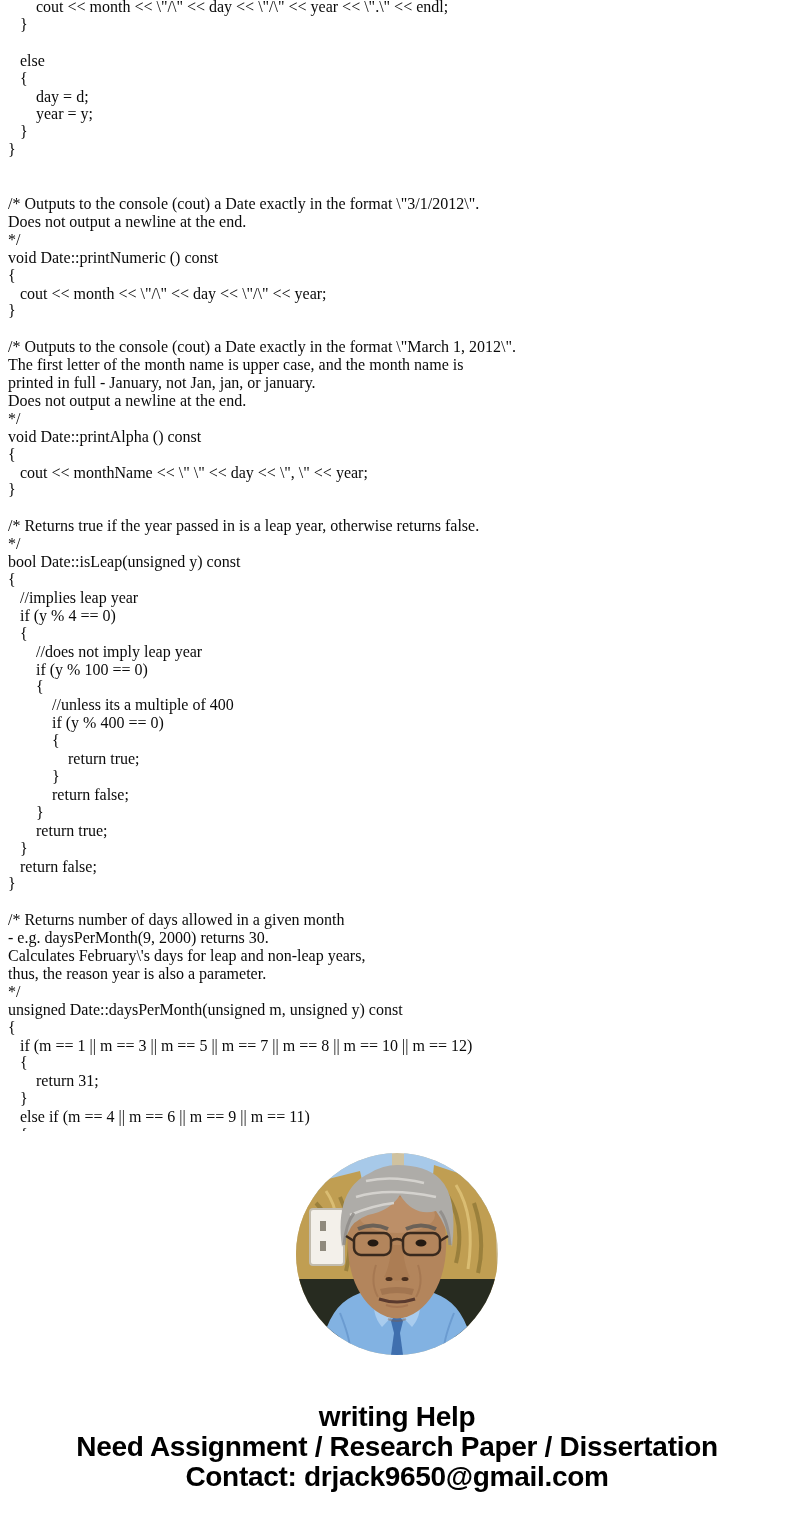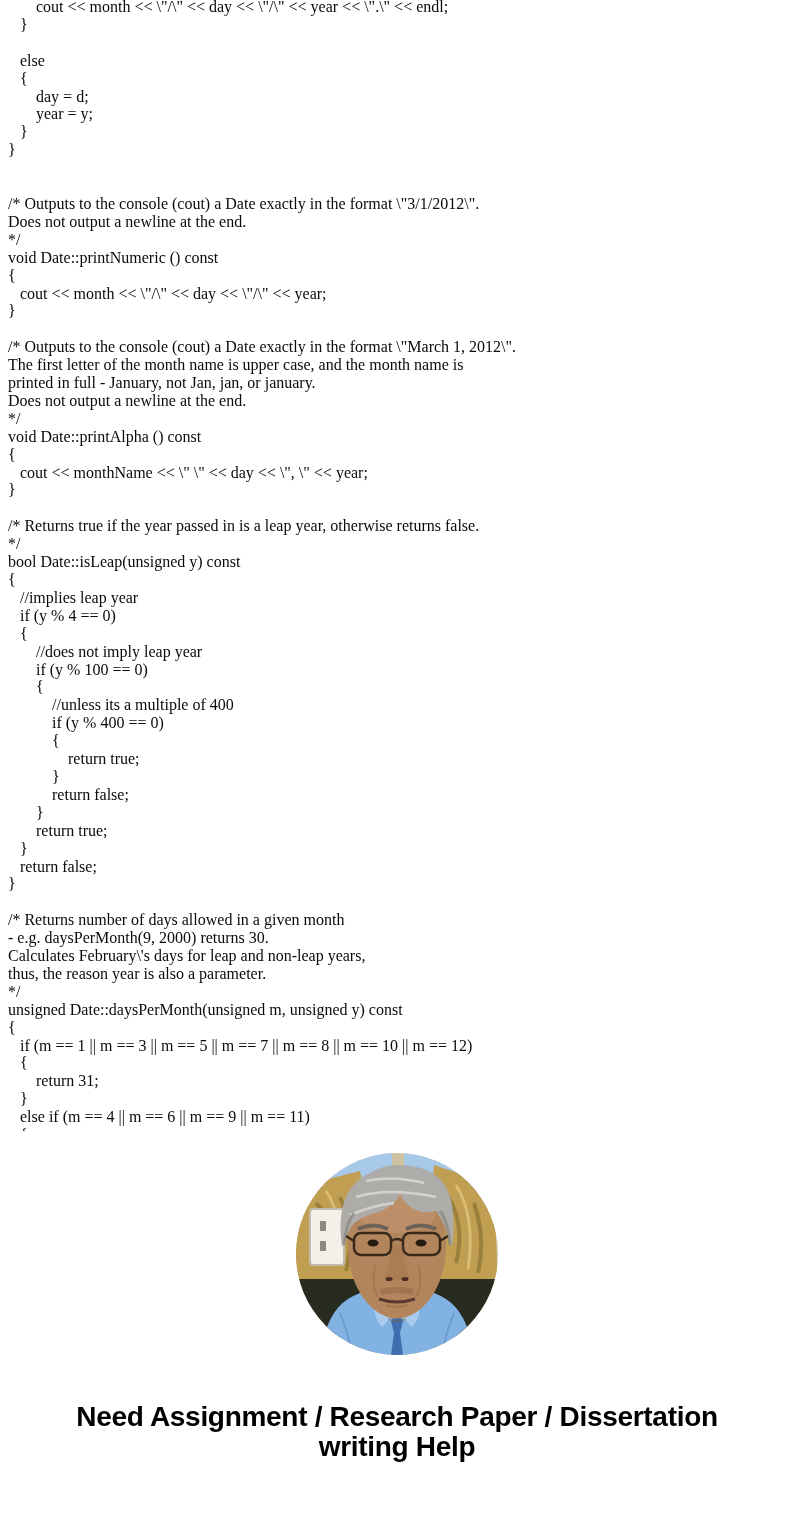--- a/index.html
+++ b/index.html
@@ -176,15 +176,16 @@
       <path d="M84,136 Q101,132 118,136 L116,142 Q101,138 86,142 Z" fill="#8a5c3e" opacity="0.4"></path>
       <path d="M83,146 Q101,152 119,146" stroke="#5a3a2e" stroke-width="3" fill="none"></path>
       <path d="M90,152 Q101,156 112,152" stroke="#9c6a4a" stroke-width="2" fill="none" opacity="0.6"></path>
       <path d="M80,112 Q74,130 82,144 M122,112 Q128,130 120,144" stroke="#8f6240" stroke-width="2" fill="none" opacity="0.35"></path>
       <path d="M92,166 Q101,170 110,166" stroke="#8a5c3e" stroke-width="2" fill="none" opacity="0.4"></path>
     </g>
   </svg>
 </div>
 
 <div class="footer">
+  <div>writing Help</div>
   <div>Need Assignment / Research Paper / Dissertation</div>
-  <div>writing Help</div>
+  <div>Contact: drjack9650@gmail.com</div>
 </div>
 
 </body></html>

